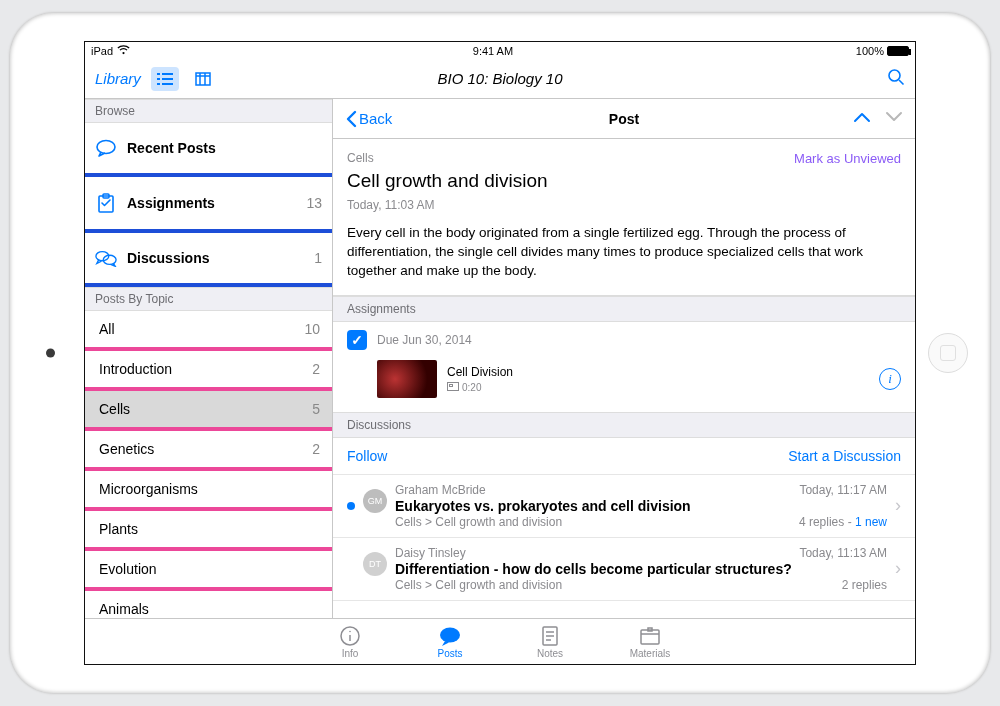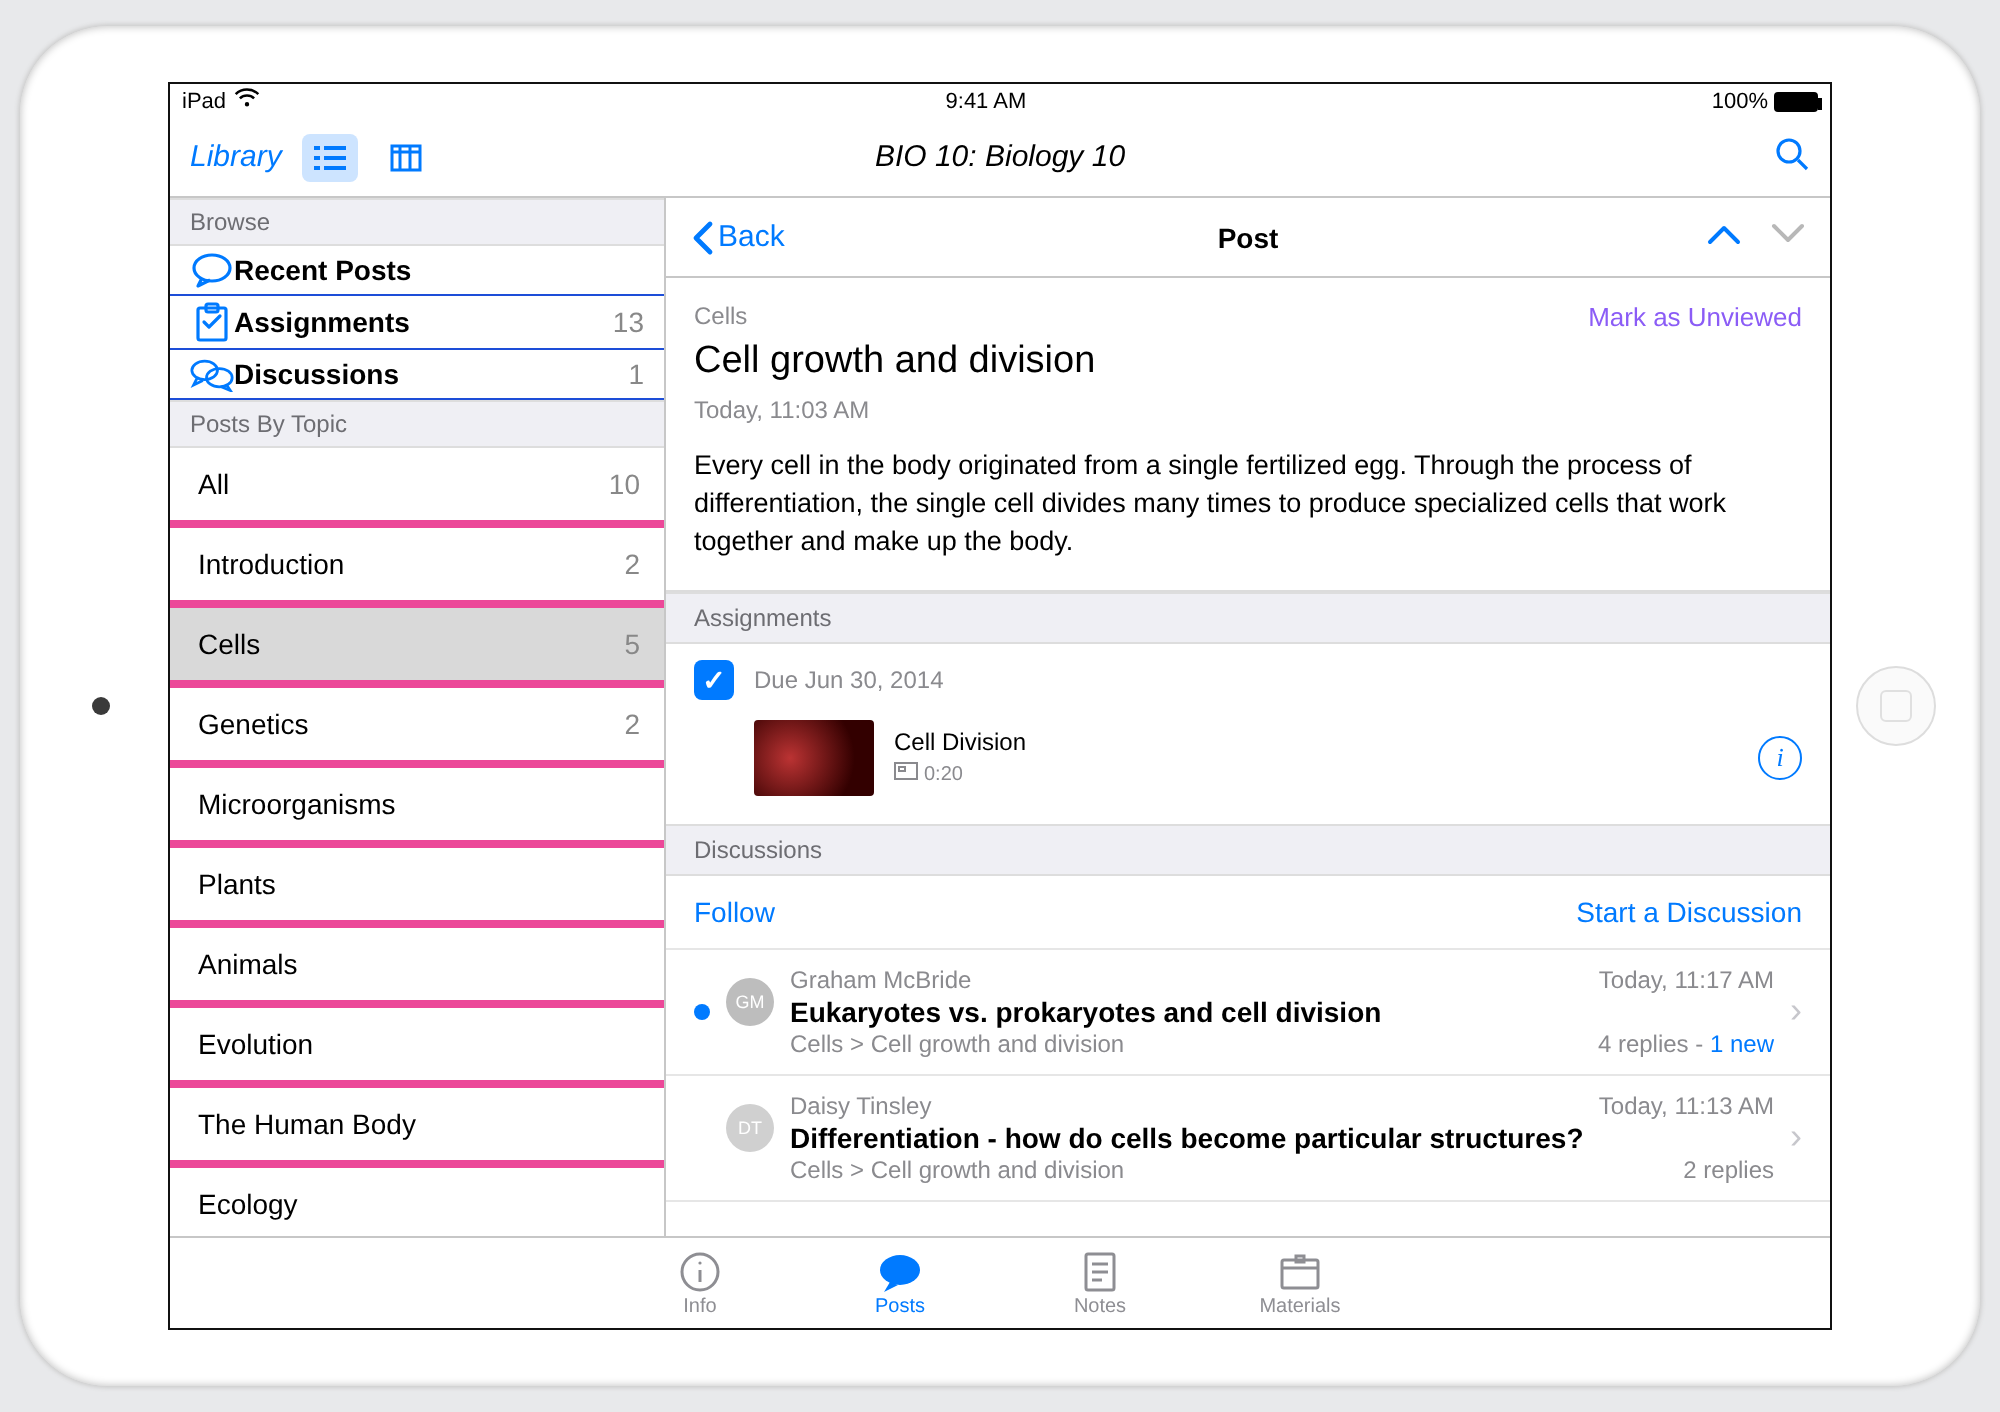--- a/index.html
+++ b/index.html
@@ -105,23 +105,23 @@
   }
   .section-header {
     background:#efeff4;
     color:#6d6d72;
     font-size:12px;
     padding: 4px 10px;
     border-bottom:1px solid #ddd;
     border-top:1px solid #ddd;
   }
   .browse-item {
-    display:flex; align-items:center; 
-    padding: 3px 10px;
-    border-bottom:1px solid #1d4ed8;
+    display:flex; align-items:center; gap:10px;
+    padding: 16px 10px;
+    border-bottom:4px solid #1d4ed8;
     cursor:pointer;
   }
   .browse-item .icon { width:22px; display:flex; justify-content:center; color:#007aff;}
   .browse-item .label { flex:1; font-weight:600; }
   .browse-item .count { color:#888; font-size:14px;}
   .topic-item {
     display:flex; justify-content:space-between; align-items:center;
     padding: 10px 12px 10px 14px;
     border-bottom:4px solid #ec4899;
     cursor:pointer;
@@ -346,25 +346,25 @@
             </div>
             <div class="topic-item">
               <span>Microorganisms</span>
     <span class="count"></span>
             </div>
             <div class="topic-item">
               <span>Plants</span>
     <span class="count"></span>
             </div>
             <div class="topic-item">
+              <span>Evolution</span>
+    <span class="count"></span>
+            </div>
+            <div class="topic-item">
               <span>Animals</span>
-    <span class="count"></span>
-            </div>
-            <div class="topic-item">
-              <span>Evolution</span>
     <span class="count"></span>
             </div>
             <div class="topic-item">
               <span>The Human Body</span>
     <span class="count"></span>
             </div>
             <div class="topic-item">
               <span>Ecology</span>
     <span class="count"></span>
             </div>

